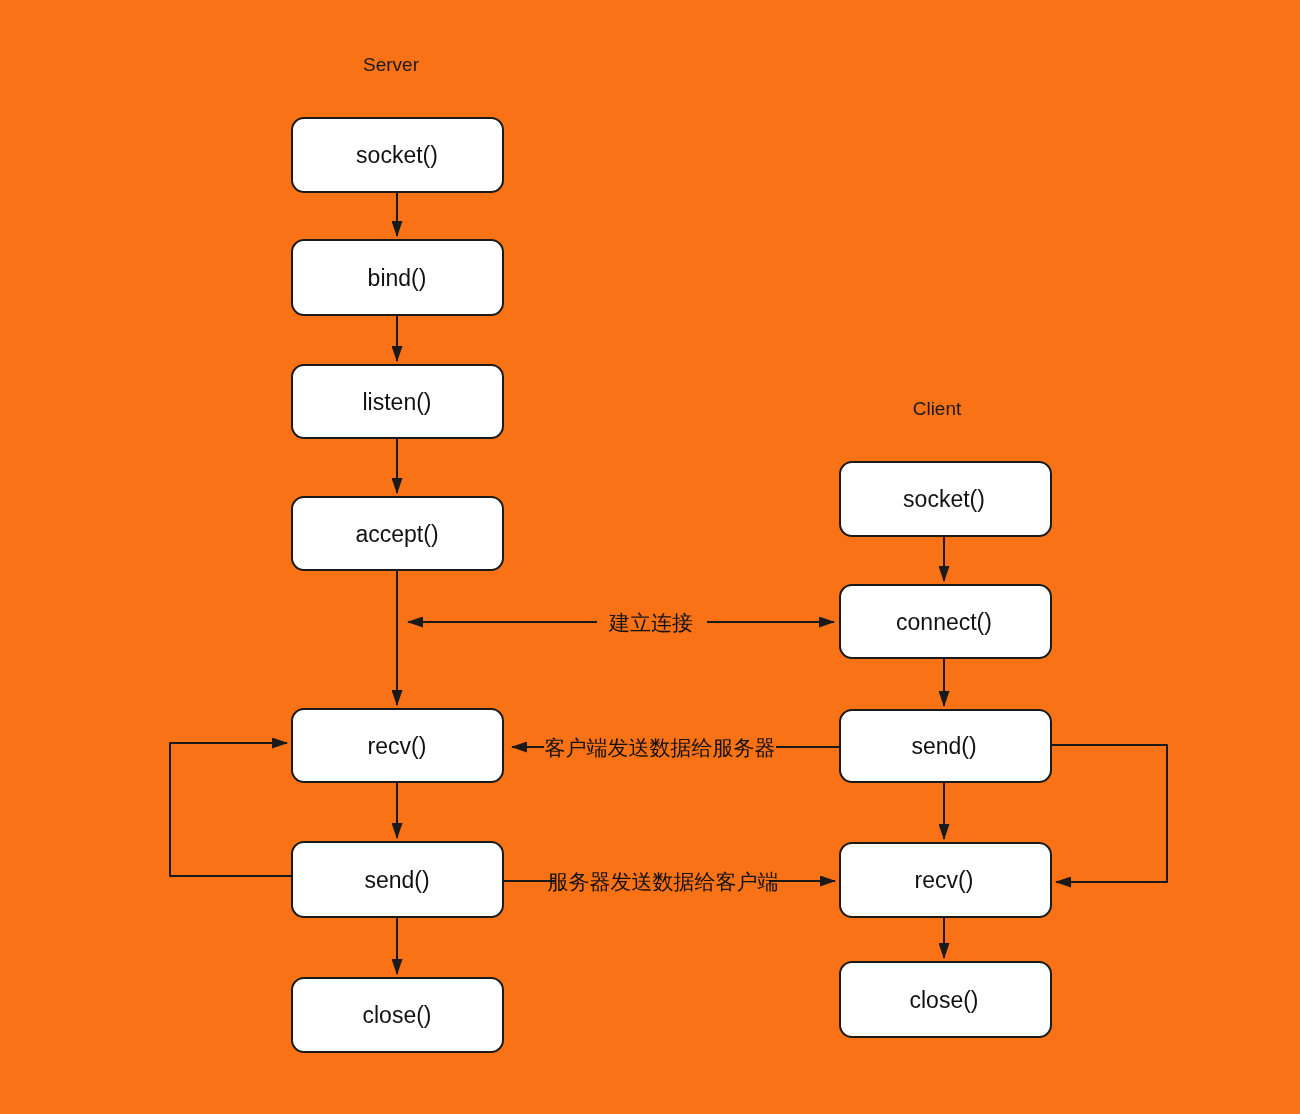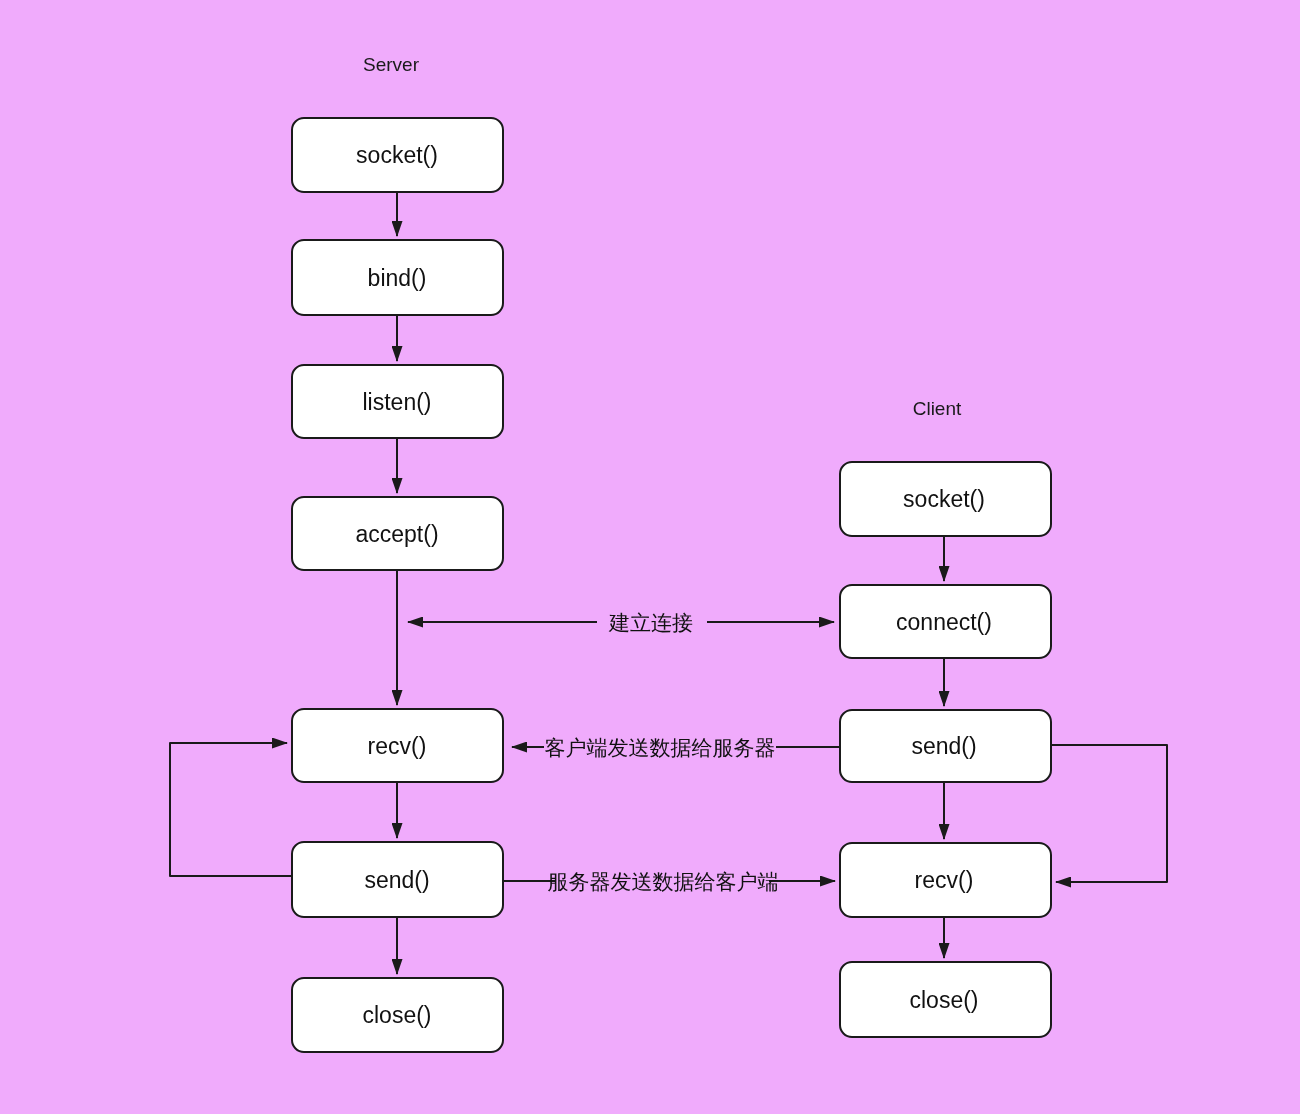--- a/index.html
+++ b/index.html
@@ -4,21 +4,21 @@
 <style>
   html, body {
     margin: 0;
     padding: 0;
     background: #ffffff;
   }
   .stage {
     position: relative;
     width: 1300px;
     height: 1114px;
-    background: #f0abfc;
+    background: #f97316;
     overflow: hidden;
     font-family: "Liberation Sans", sans-serif;
   }
   svg { display: block; }
   .node-box {
     fill: #ffffff;
     stroke: #1a1a1a;
     stroke-width: 2;
   }
   .edge {

